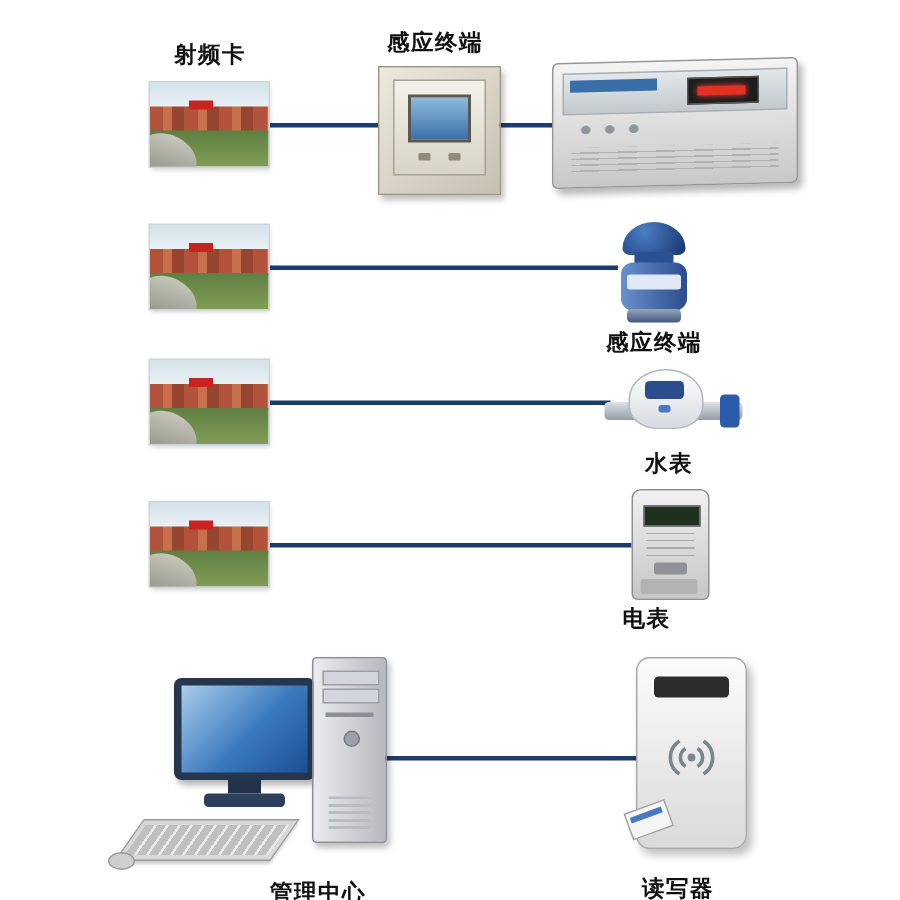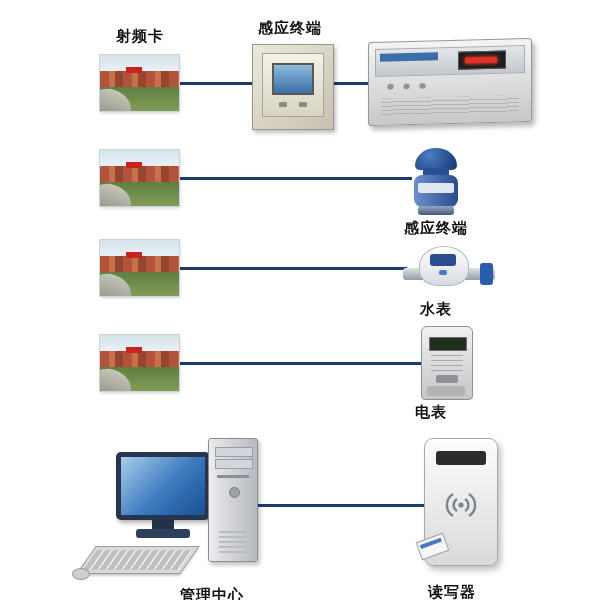--- a/index.html
+++ b/index.html
@@ -107,21 +107,21 @@
   .reader-card-stripe{position:absolute;left:2px;top:3px;width:22px;height:4px;background:#4a78c0;}
 </style>
 </head>
 <body>
 
 <div id="canvas">
 
   <div class="lbl" style="left:116px;top:27px;">射频卡</div>
   <div class="lbl" style="left:258px;top:19px;">感应终端</div>
   <div class="lbl" style="left:404px;top:219px;">感应终端</div>
-  <div class="lbl" style="left:420px;top:300px;">水表</div>
+  <div class="lbl" style="left:430px;top:300px;">水表</div>
   <div class="lbl" style="left:415px;top:403px;">电表</div>
   <div class="lbl" style="left:180px;top:586px;">管理中心</div>
   <div class="lbl" style="left:428px;top:583px;">读写器</div>
 
   <div class="connector" style="left: 179px; top: 82px; width: 73px; background: rgb(29, 60, 110);"></div>
   <div class="connector" style="left: 332px; top: 82px; width: 36px; background: rgb(29, 60, 110);"></div>
   <div class="connector" style="left: 179px; top: 177px; width: 233px; background: rgb(29, 60, 110);"></div>
   <div class="connector" style="left: 179px; top: 267px; width: 228px; background: rgb(29, 60, 110);"></div>
   <div class="connector" style="left: 179px; top: 362px; width: 242px; background: rgb(29, 60, 110);"></div>
   <div class="connector" style="left: 256px; top: 504px; width: 168px; background: rgb(29, 60, 110);"></div>

